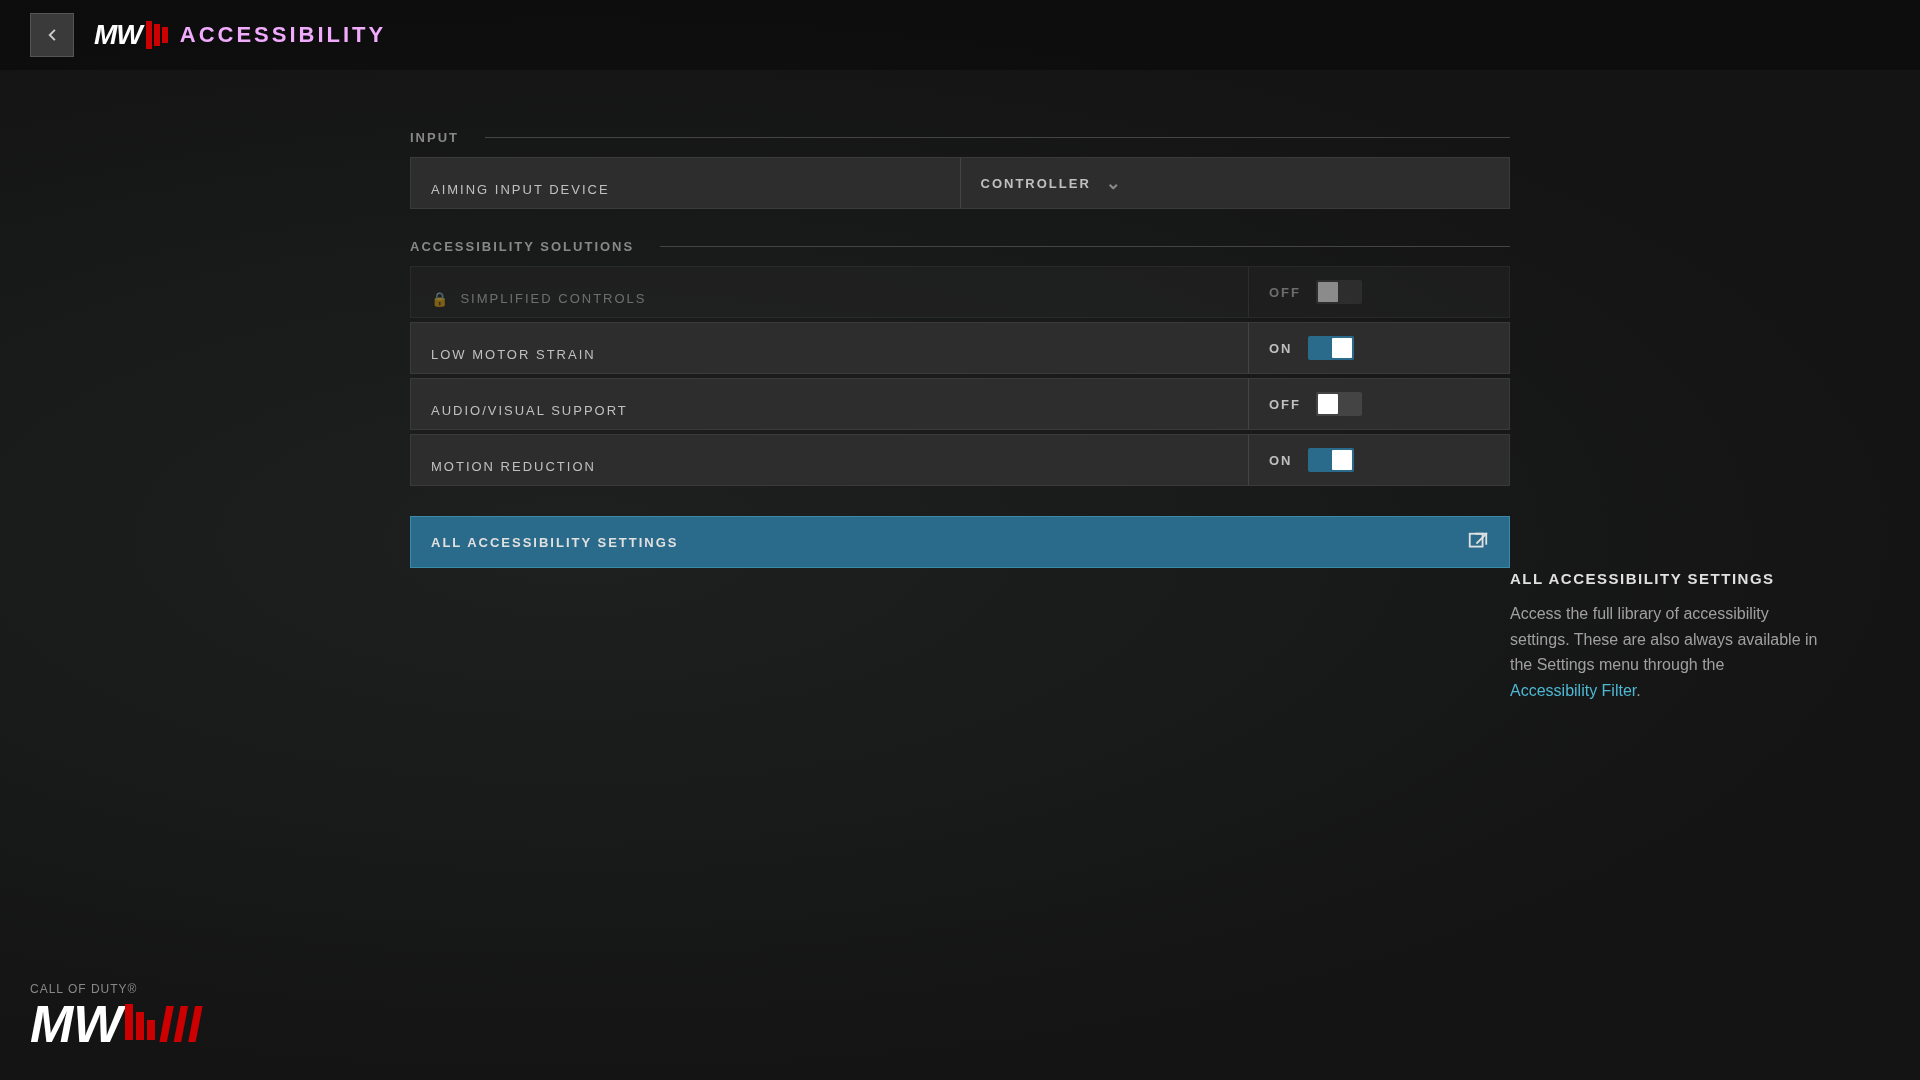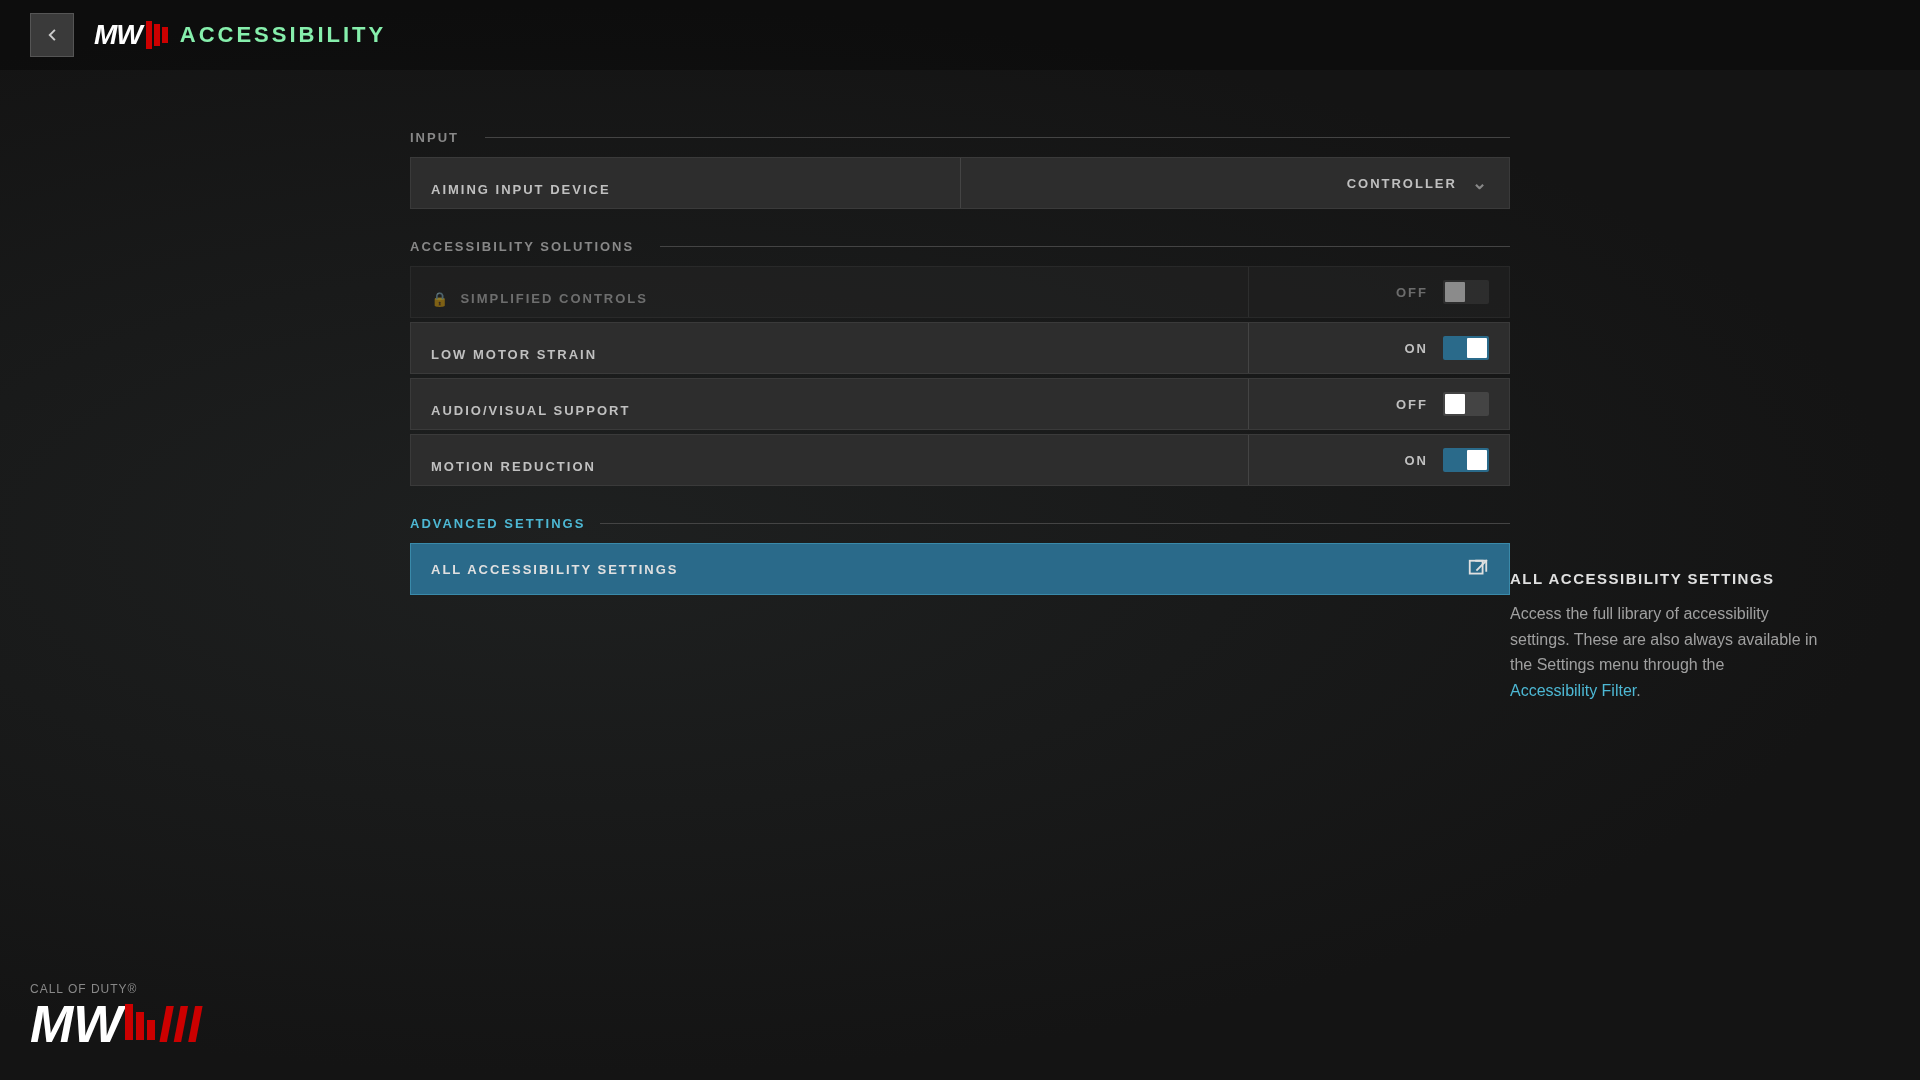--- a/index.html
+++ b/index.html
@@ -75,21 +75,21 @@
       background: #cc0000;
     }
 
     .mw-bar:nth-child(2) { height: 22px; margin-top: 3px; }
     .mw-bar:nth-child(3) { height: 16px; margin-top: 6px; }
 
     .page-title {
       font-size: 22px;
       font-weight: 700;
       letter-spacing: 3px;
-      color: #86efac;
+      color: #f0abfc;
       text-transform: uppercase;
     }
 
     
     .main-content {
       padding: 60px 410px 40px 410px;
       max-width: 1920px;
     }
 
     
@@ -131,21 +131,21 @@
 
     .setting-row.disabled {
       opacity: 0.5;
       background: #252525;
     }
 
     .setting-name {
       flex: 1;
       padding: 0 20px;
       font-size: 13px;
-      font-weight: 700;
+      font-weight: 400;
       letter-spacing: 2px;
       color: #c0c0c0;
       text-transform: uppercase;
       display: flex;
       align-items: center;
       gap: 10px;
       margin-top: 13px;
     }
 
     .lock-icon {
@@ -163,21 +163,20 @@
       display: flex;
       align-items: center;
       padding: 0 20px;
       min-width: 260px;
       gap: 15px;
       font-size: 13px;
       font-weight: 700;
       letter-spacing: 2px;
       color: #c0c0c0;
       text-transform: uppercase;
-      justify-content: flex-end;
     }
 
     .setting-value.with-dropdown {
       flex: 1;
       cursor: pointer;
     }
 
     .chevron-down {
       font-size: 18px;
       color: #888;
@@ -440,24 +439,20 @@
       <div class="setting-value">
         <span>ON</span>
         <div class="toggle on">
           <div class="toggle-knob"></div>
         </div>
       </div>
     </div>
   </div>
 
   <div class="settings-group">
-    <div class="advanced-section-header">
-      <span class="advanced-label">ADVANCED SETTINGS</span>
-      <div class="advanced-line"></div>
-    </div>
 
     <div class="nav-row">
       <span class="nav-row-name">ALL ACCESSIBILITY SETTINGS</span>
       <div class="nav-row-icon">
         <svg width="22" height="22" viewBox="0 0 24 24" fill="none" stroke="#e0e0e0" stroke-width="2" stroke-linecap="square">
           <rect x="3" y="3" width="14" height="14" rx="0"></rect>
           <polyline points="10,3 21,3 21,14"></polyline>
           <line x1="11" y1="13" x2="21" y2="3"></line>
         </svg>
       </div>

